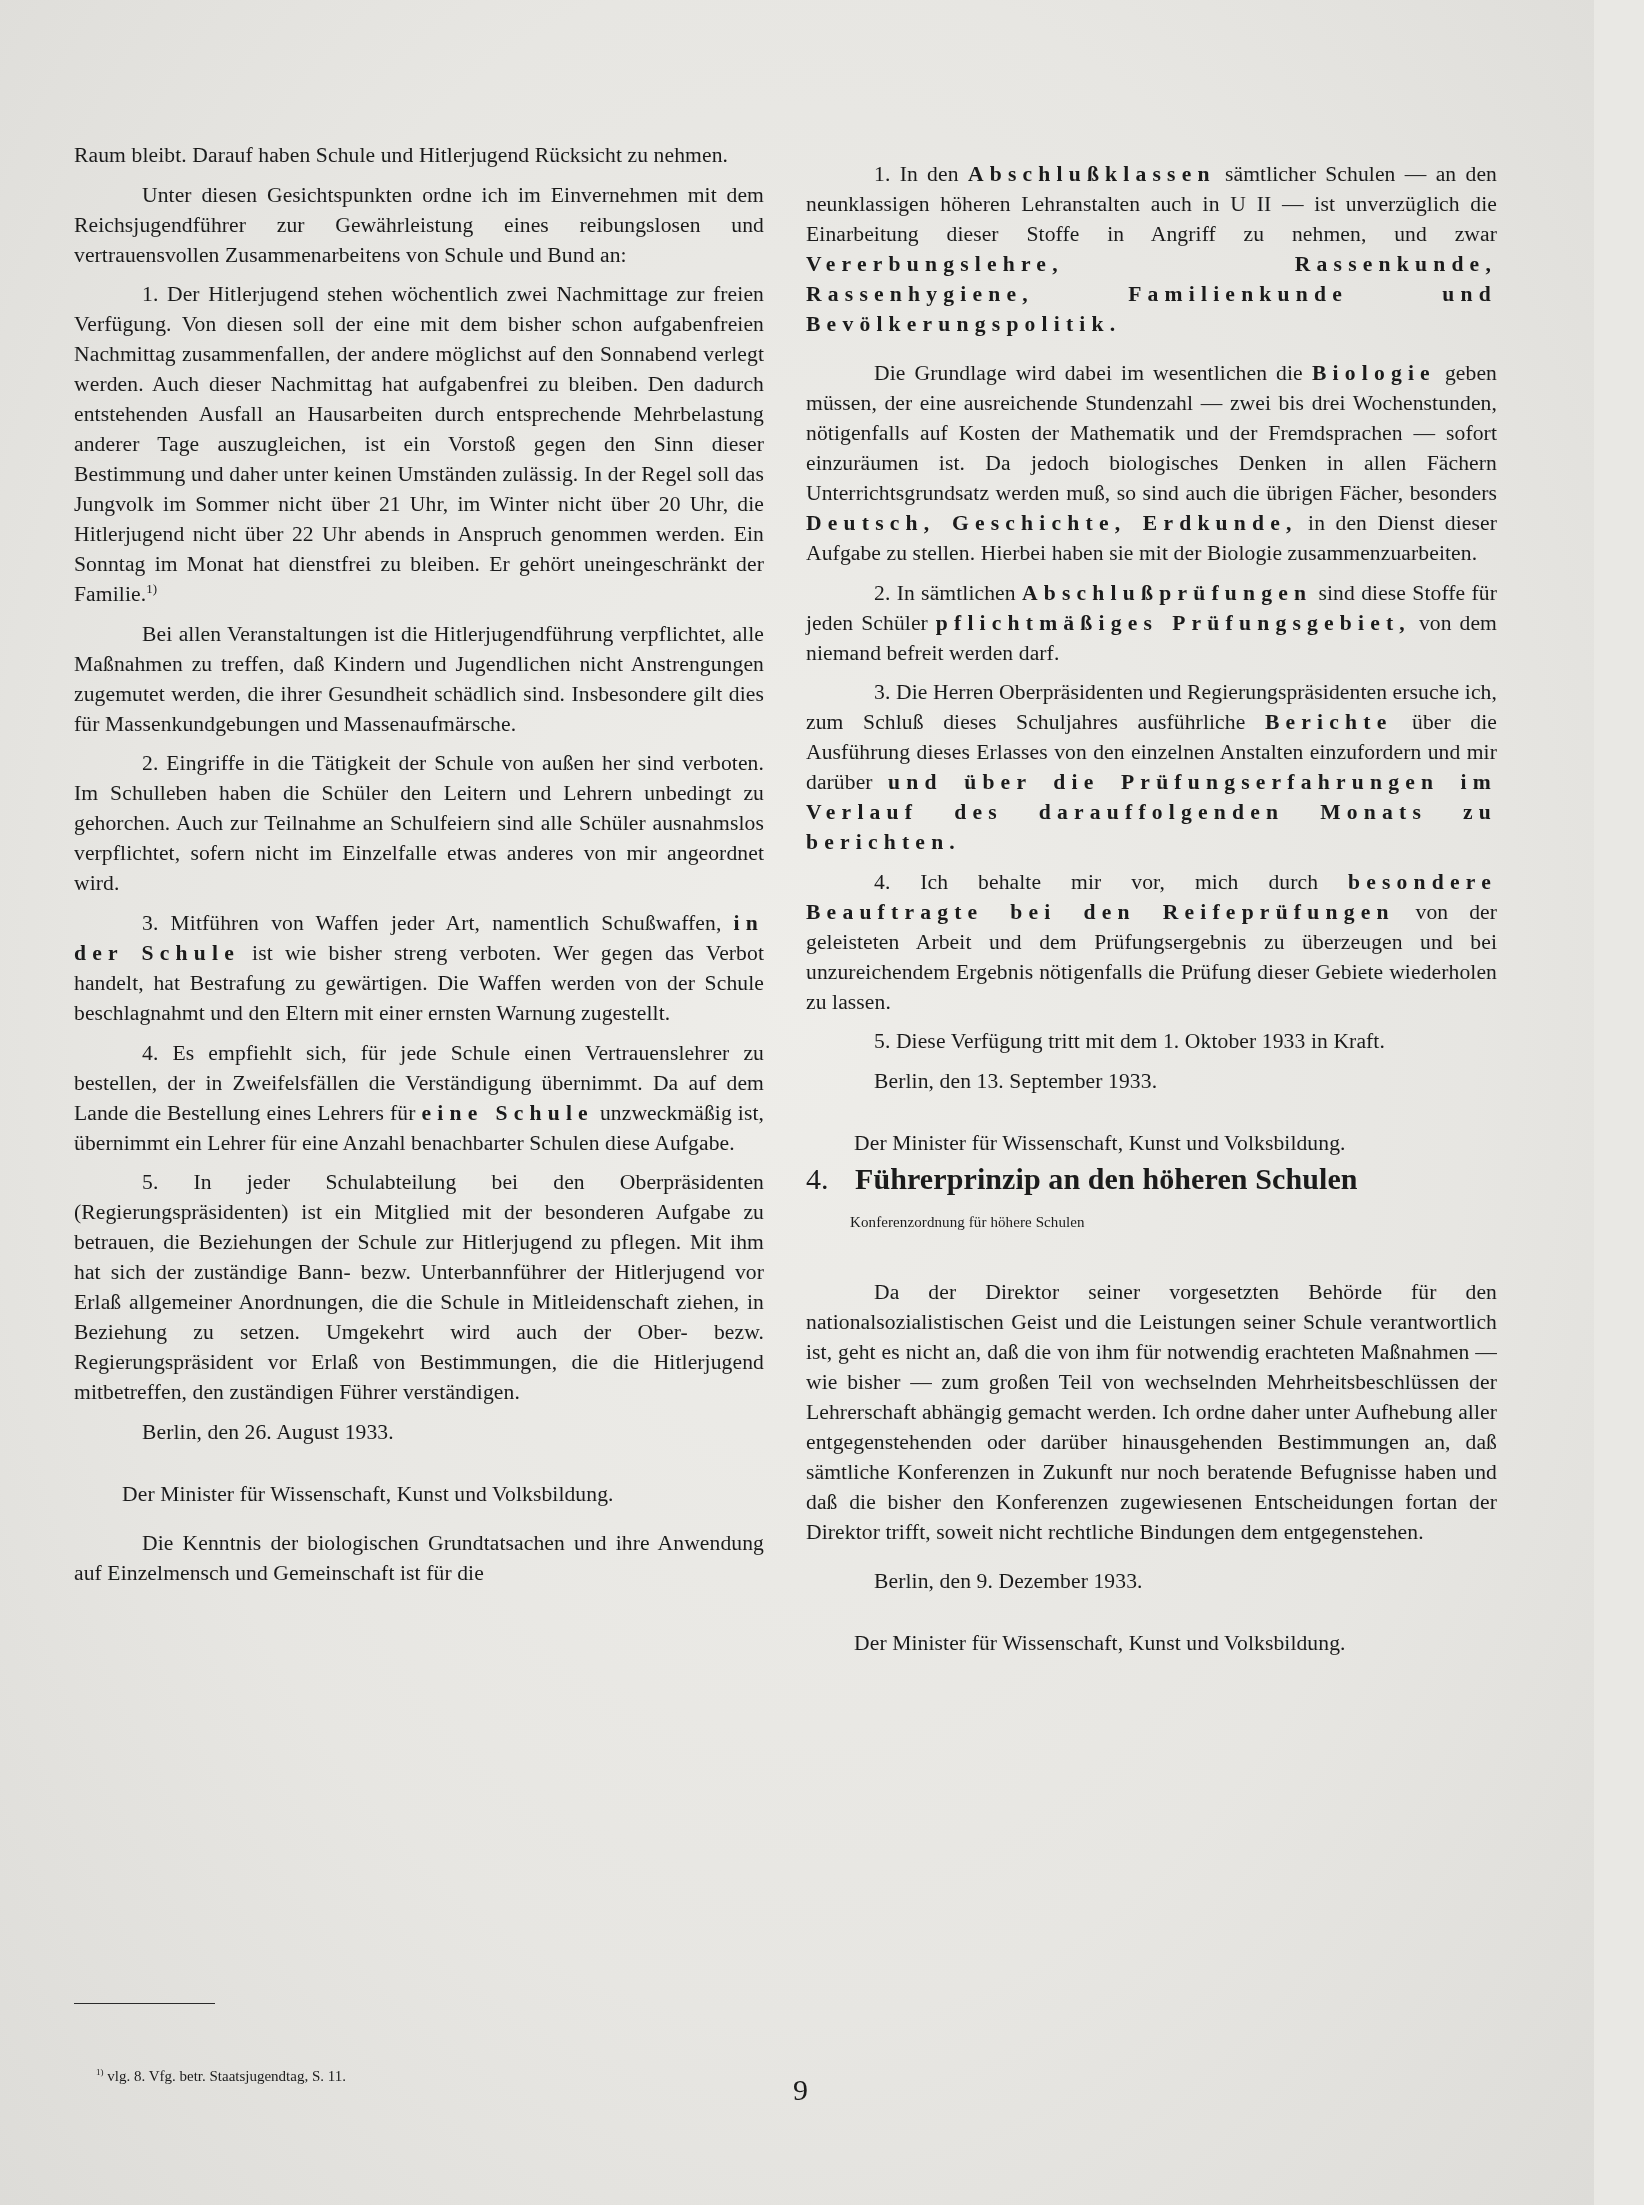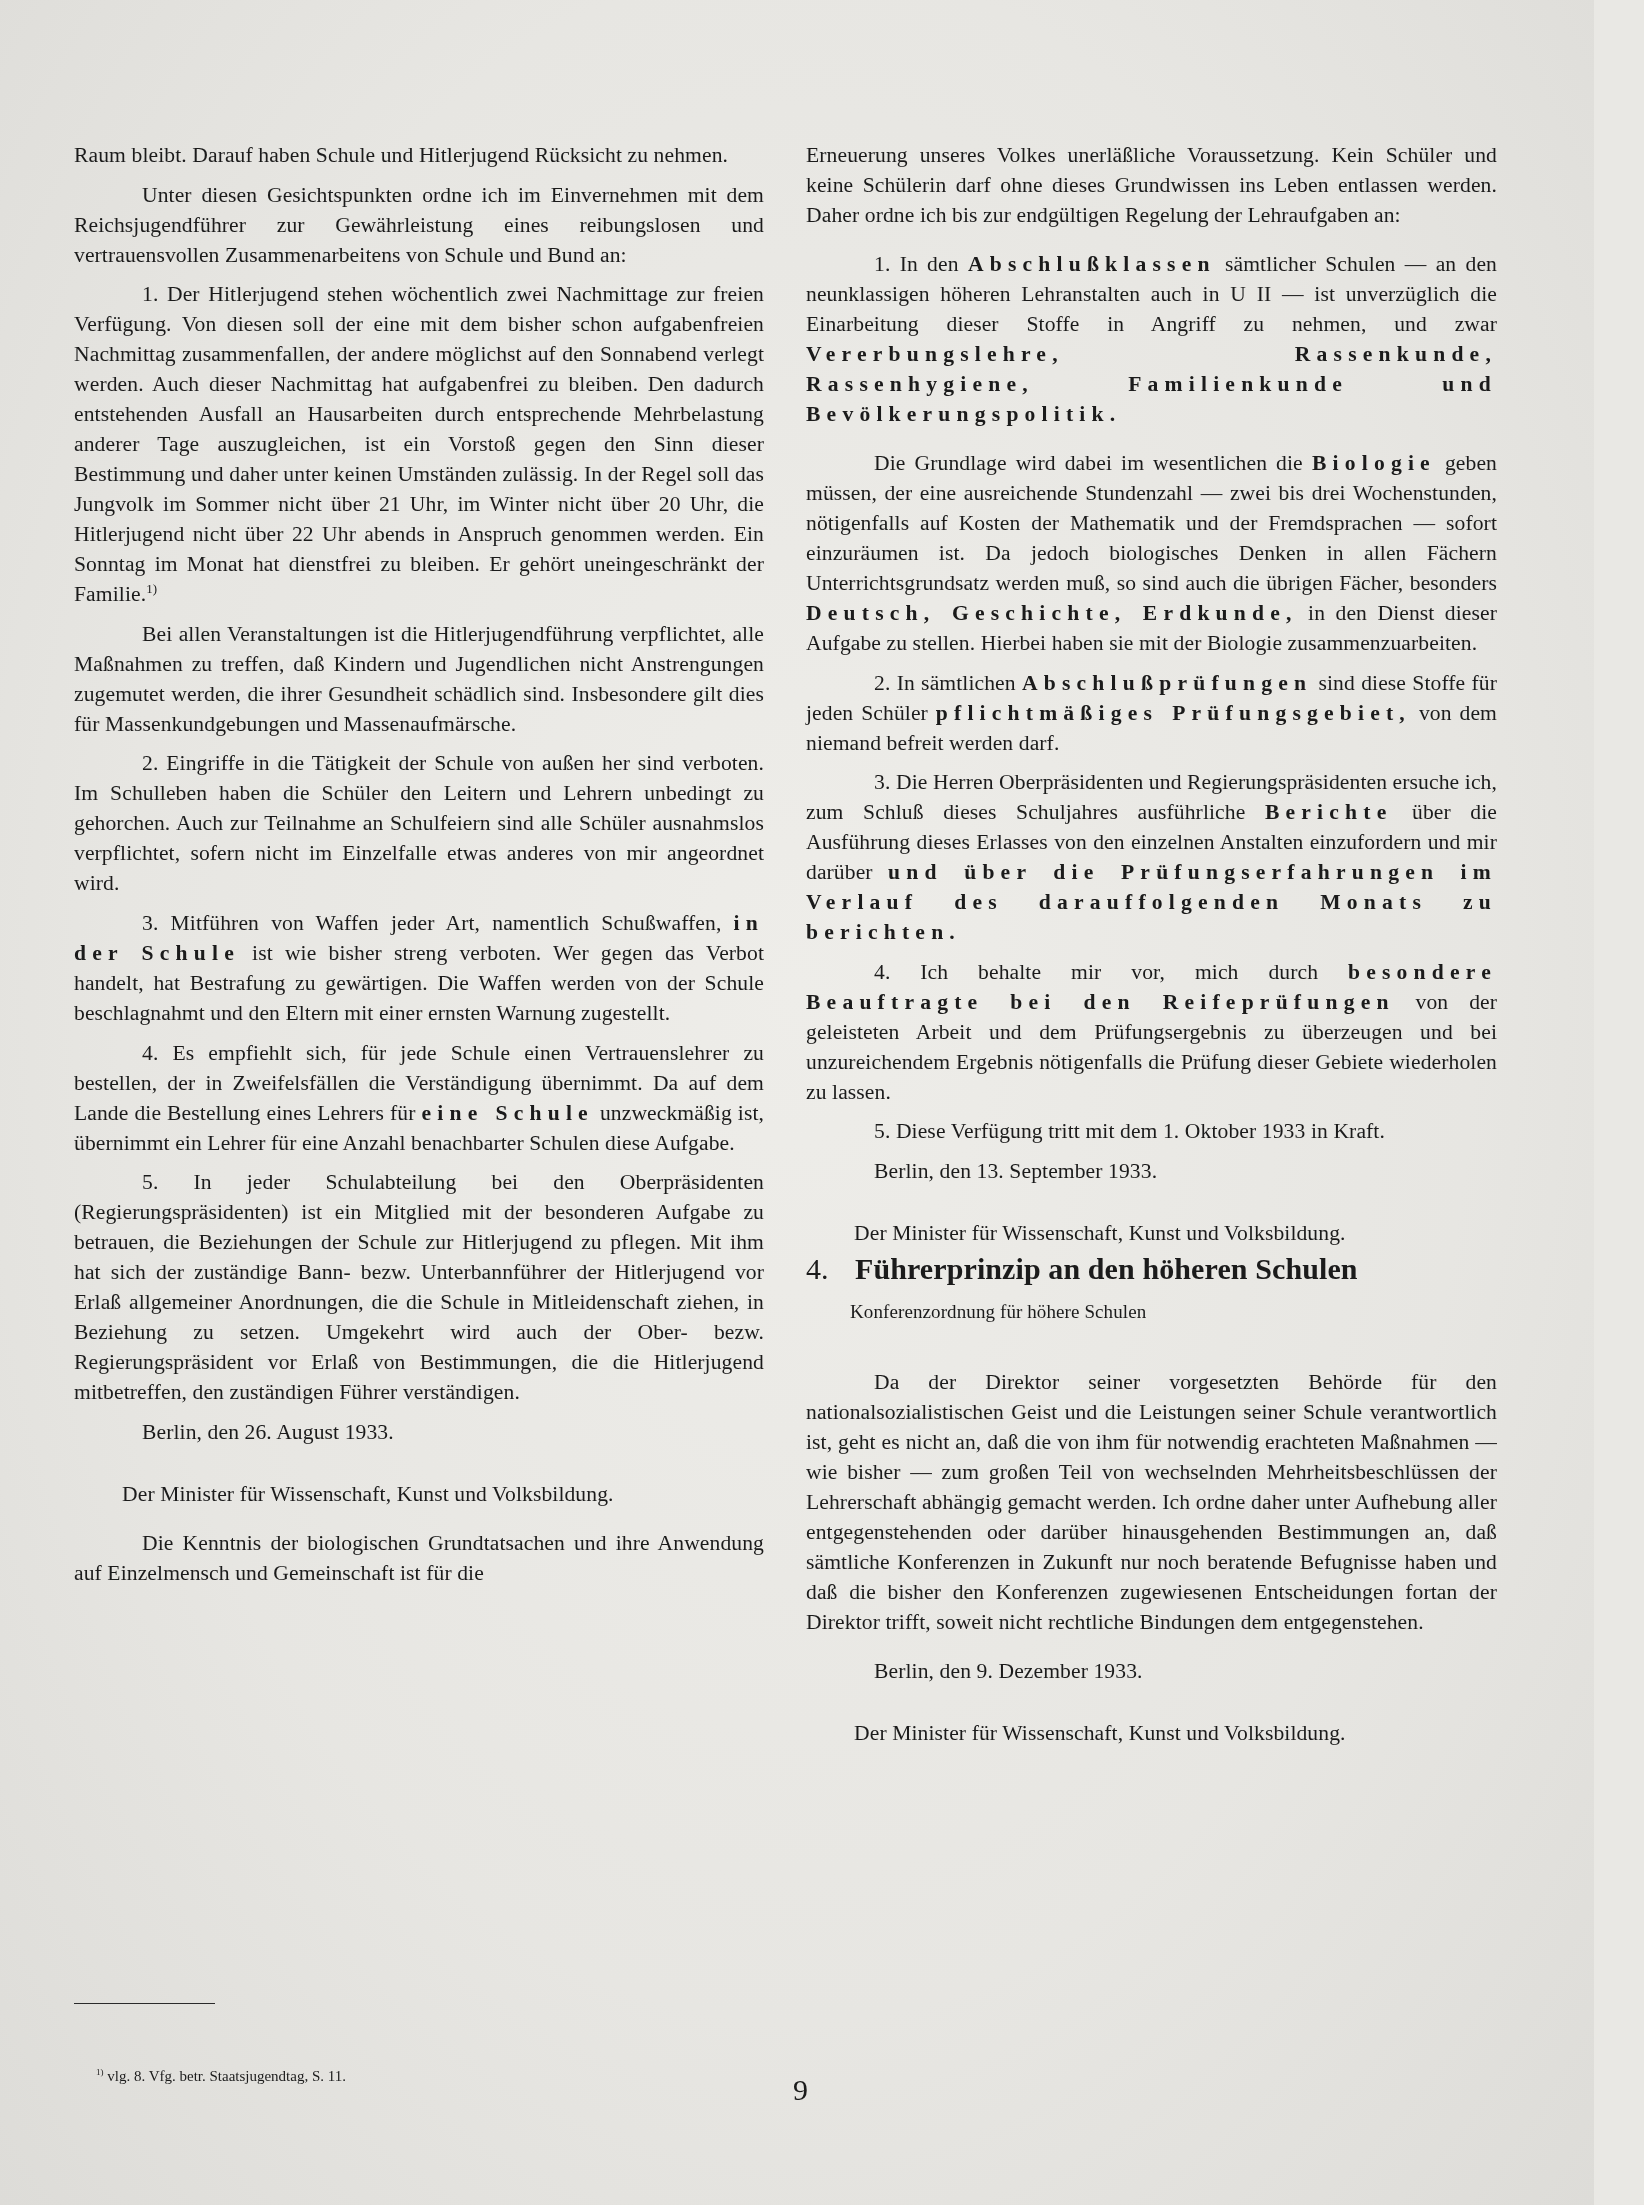--- a/index.html
+++ b/index.html
@@ -31,21 +31,21 @@
   .gap-l { margin-top: 40px; }
   .spaced { letter-spacing: 6.2px; font-weight: bold; }
   .sig { text-indent: 68px; text-align: left; }
   .minister { text-indent: 48px; text-align: left; margin-top: 32px; }
   .section-heading {
     font-size: 30px; line-height: 41px; font-weight: bold;
     text-align: left; margin: 0;
     padding-left: 49px; text-indent: -49px;
   }
   .section-heading .num { display: inline-block; width: 49px; text-indent: 0; font-weight: normal; }
-  .subtitle { font-size: 19px; text-indent: 44px; text-align: left; margin-top: 8.2px; }
+  .subtitle { font-size: 15px; text-indent: 44px; text-align: left; margin-top: 8.2px; }
   .footnote-rule {
     position: absolute; left: 74px; top: 2003px; width: 141px; height: 0;
     border-top: 1.4px solid #2a2a2a;
   }
   .footnote {
     position: absolute; left: 96px; top: 2018px;
     font-size: 15px; line-height: 20.5px;
     font-family: "Liberation Serif", serif;
     margin-top: 48px;
   }
@@ -72,21 +72,20 @@
     <p class="sig gap-s">Berlin, den 26. August 1933.</p>
     <p class="minister gap-s">Der Minister für Wissenschaft, Kunst und Volksbildung.</p>
 
     <p class="indent gap-m">Die Kenntnis der biologischen Grundtatsachen und ihre Anwendung auf Einzelmensch und Gemeinschaft ist für die</p>
   </div>
 
   <div class="footnote-rule"></div>
   <div class="footnote"><sup>1)</sup> <span>vlg. 8. Vfg. betr. Staatsjugendtag, S. 11.</span></div>
 
   <div class="col col-right">
-    <p>Erneuerung unseres Volkes unerläßliche Voraussetzung. Kein Schüler und keine Schülerin darf ohne dieses Grundwissen ins Leben entlassen werden. Daher ordne ich bis zur endgültigen Regelung der Lehraufgaben an:</p>
     <p class="indent gap-m"><span>1. In den</span> <span class="spaced">Abschlußklassen</span> <span>sämtlicher Schulen — an den neunklassigen höheren Lehranstalten auch in U II — ist unverzüglich die Einarbeitung dieser Stoffe in Angriff zu nehmen, und zwar</span> <span class="spaced">Vererbungslehre, Rassenkunde, Rassenhygiene, Familienkunde und Bevölkerungspolitik.</span></p>
     <p class="indent gap-m"><span>Die Grundlage wird dabei im wesentlichen die</span> <span class="spaced">Biologie</span> <span>geben müssen, der eine ausreichende Stundenzahl — zwei bis drei Wochenstunden, nötigenfalls auf Kosten der Mathematik und der Fremdsprachen — sofort einzuräumen ist. Da jedoch biologisches Denken in allen Fächern Unterrichtsgrundsatz werden muß, so sind auch die übrigen Fächer, besonders</span> <span class="spaced">Deutsch, Geschichte, Erdkunde,</span> <span>in den Dienst dieser Aufgabe zu stellen. Hierbei haben sie mit der Biologie zusammenzuarbeiten.</span></p>
     <p class="indent gap-s"><span>2. In sämtlichen</span> <span class="spaced">Abschlußprüfungen</span> <span>sind diese Stoffe für jeden Schüler</span> <span class="spaced">pflichtmäßiges Prüfungsgebiet,</span> <span>von dem niemand befreit werden darf.</span></p>
     <p class="indent gap-s"><span>3. Die Herren Oberpräsidenten und Regierungspräsidenten ersuche ich, zum Schluß dieses Schuljahres ausführliche</span> <span class="spaced">Berichte</span> <span>über die Ausführung dieses Erlasses von den einzelnen Anstalten einzufordern und mir darüber</span> <span class="spaced">und über die Prüfungserfahrungen im Verlauf des darauffolgenden Monats zu berichten.</span></p>
     <p class="indent gap-s"><span>4. Ich behalte mir vor, mich durch</span> <span class="spaced">besondere Beauftragte bei den Reifeprüfungen</span> <span>von der geleisteten Arbeit und dem Prüfungsergebnis zu überzeugen und bei unzureichendem Ergebnis nötigenfalls die Prüfung dieser Gebiete wiederholen zu lassen.</span></p>
     <p class="indent gap-s">5. Diese Verfügung tritt mit dem 1. Oktober 1933 in Kraft.</p>
     <p class="sig gap-s">Berlin, den 13. September 1933.</p>
     <p class="minister gap-s">Der Minister für Wissenschaft, Kunst und Volksbildung.</p>
 
     <h2 class="section-heading gap-l"><span class="num">4.</span><span>Führerprinzip an den höheren Schulen</span></h2>

